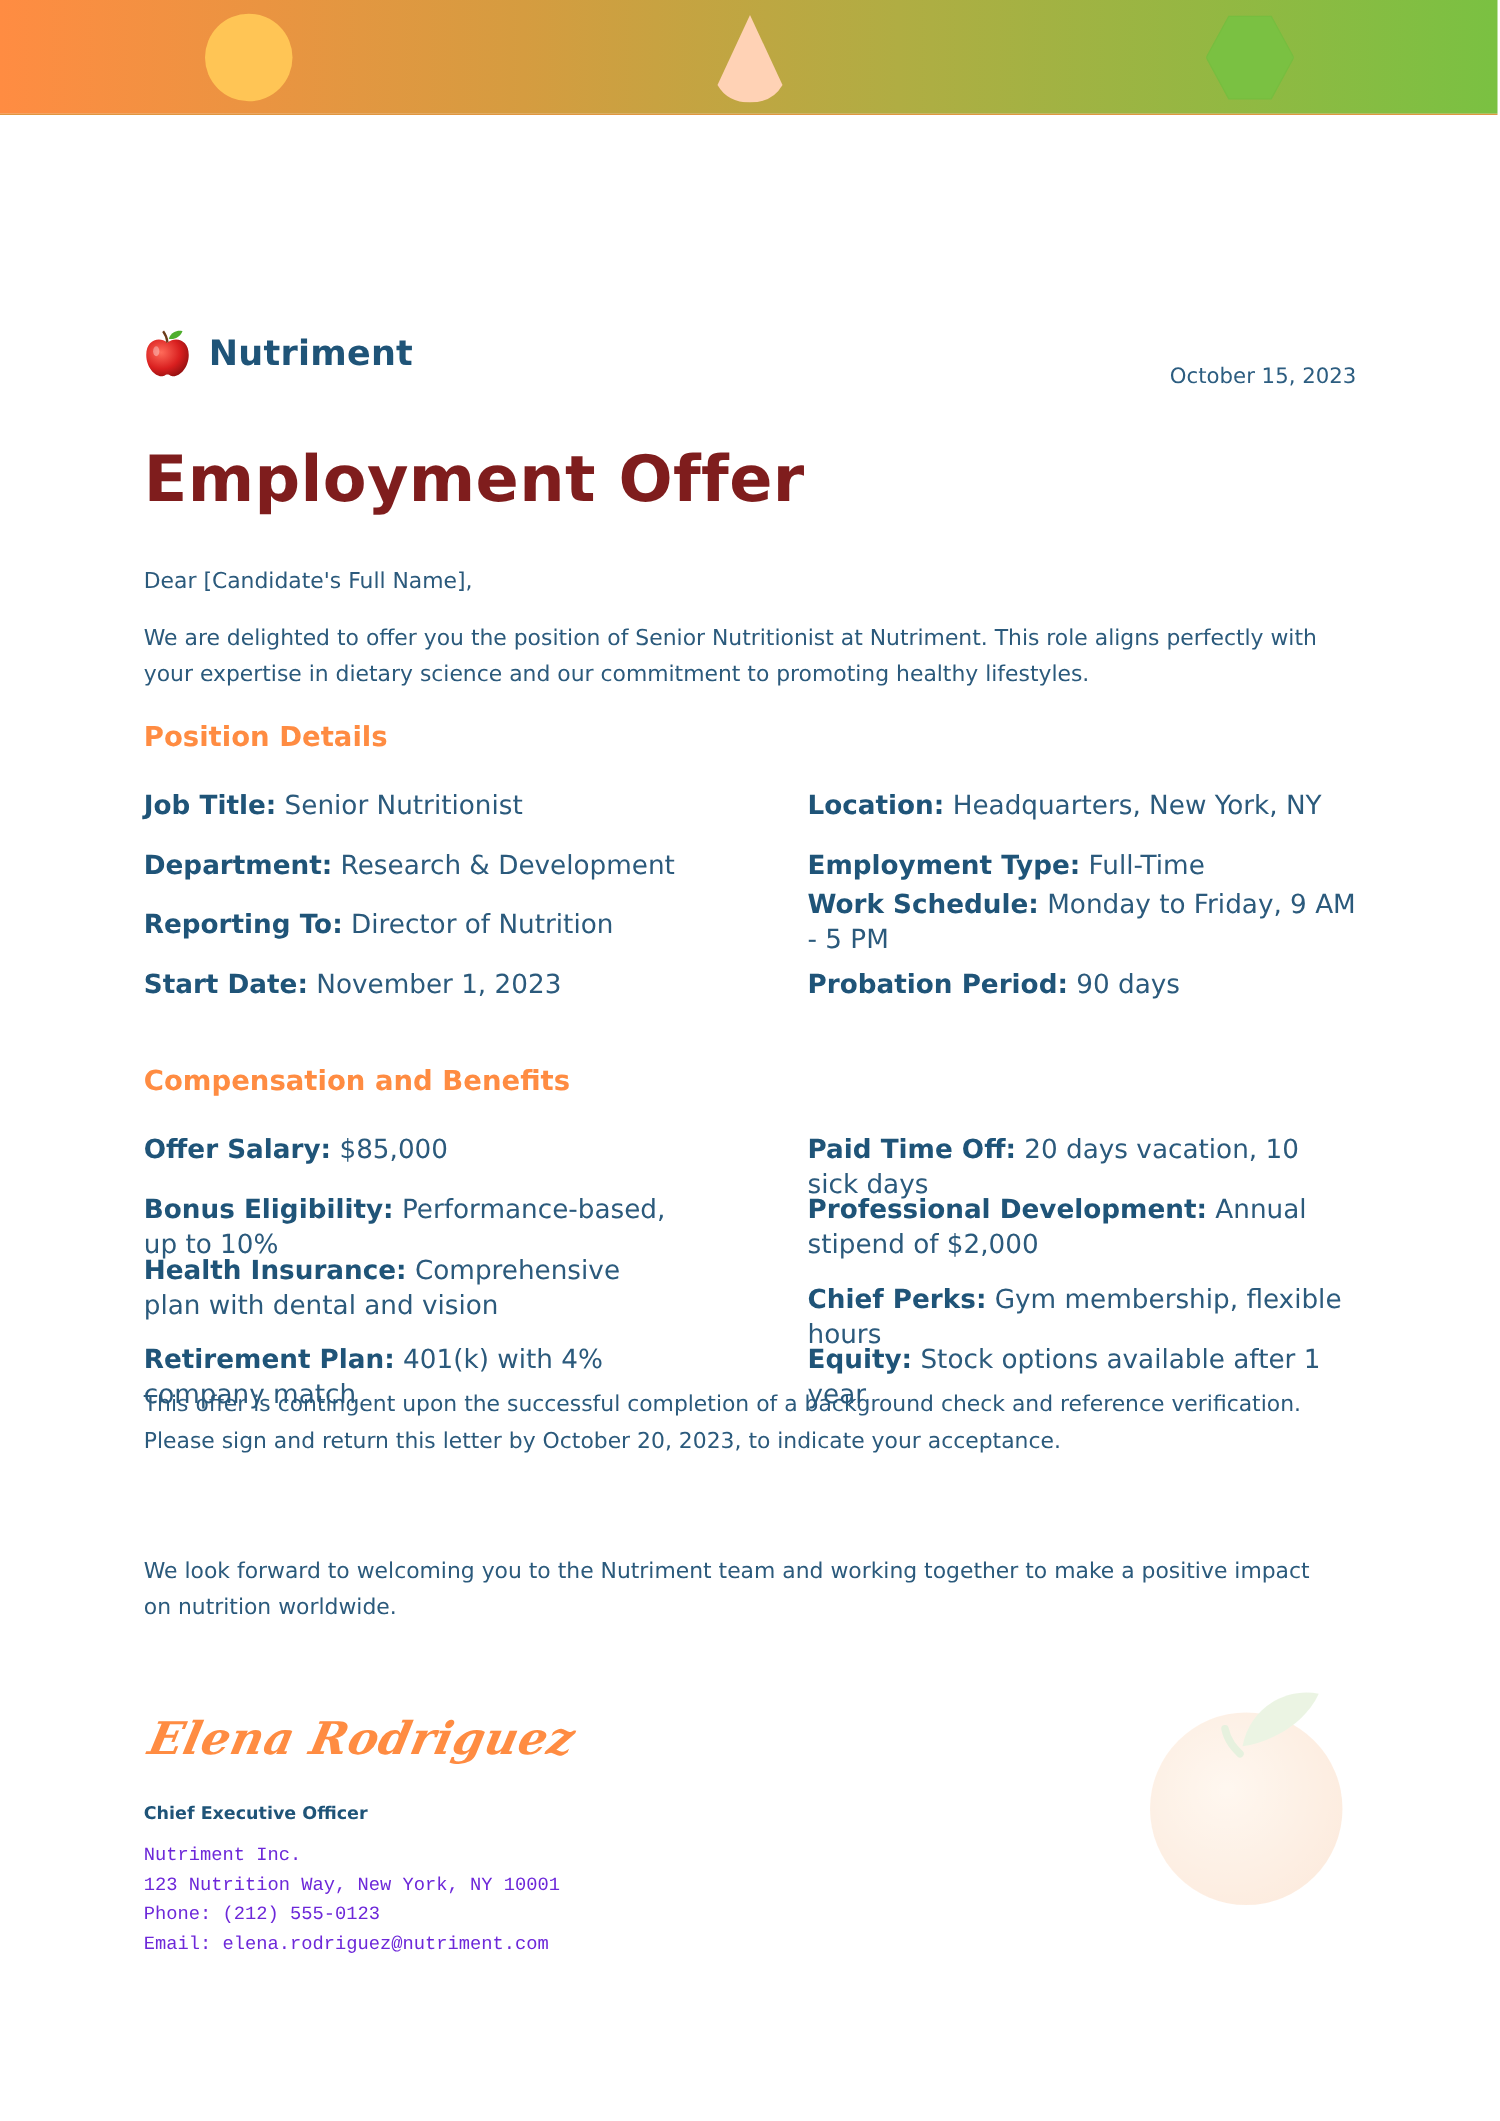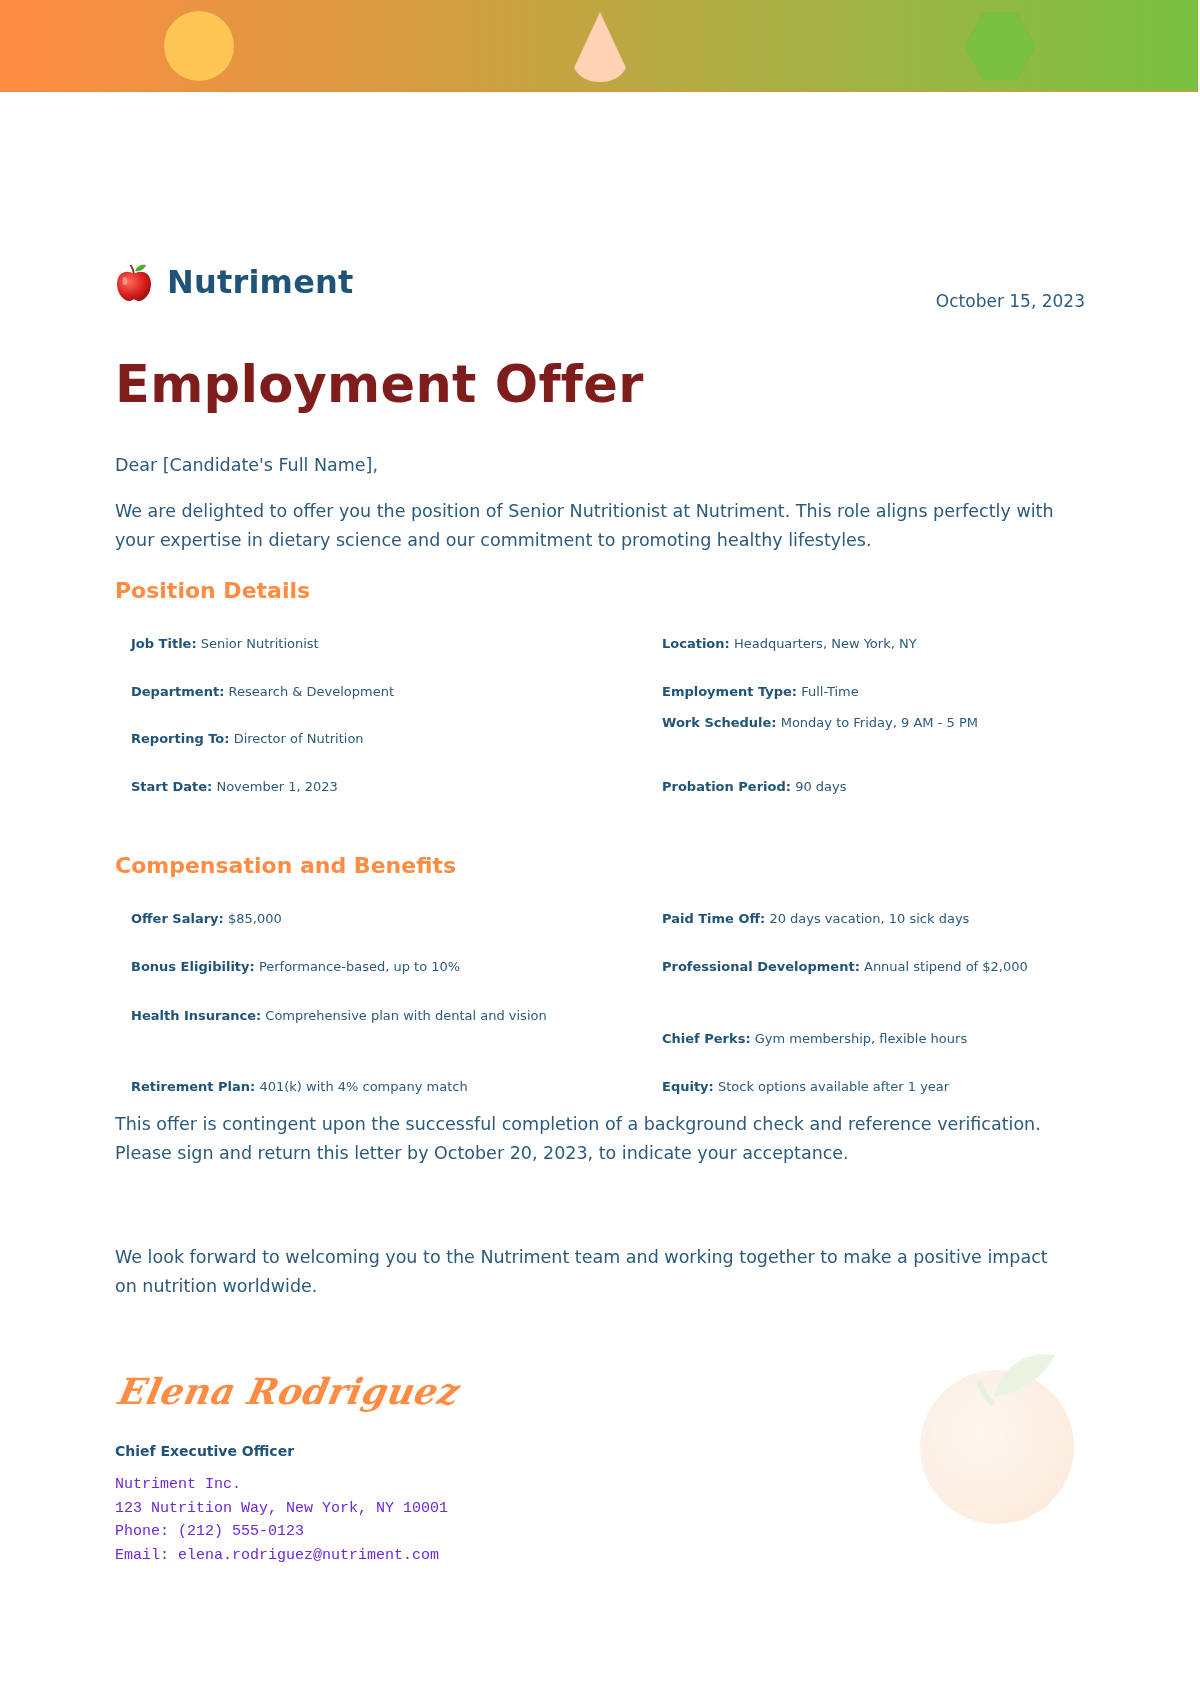--- a/index.html
+++ b/index.html
@@ -21,41 +21,41 @@
     }
     .shape-hex {
       left: 965px; top: 11px; width: 70px; height: 70px;
     }
 
     .page { position: absolute; left: 115px; top: 0; width: 970px; }
 
     .brand-row { position: absolute; top: 262px; left: 0; width: 970px; height: 48px; }
     .brand { position: absolute; left: 0; top: 0; display: flex; align-items: center; }
     .brand-icon { width: 38px; height: 40px; margin-right: 14px; }
-    .brand-name { font-size: 32px; font-weight: bold; color: #1f5478; letter-spacing: 0.2px; }
+    .brand-name { font-size: 28px; font-weight: bold; color: #1f5478; letter-spacing: 0.2px; }
     .date { position: absolute; right: 0; top: 12px; font-size: 17px; color: #2c5d80; margin-top: 17px; }
 
     .title {
       position: absolute; top: 355px; left: 0;
       font-size: 51px; font-weight: bold; color: #7f1d1d; letter-spacing: 0.3px;
     }
 
     .para { position: absolute; left: 0; width: 960px; font-size: 17.5px; line-height: 29px; color: #2b5a7c; }
     .greeting { top: 451px; }
     .intro { top: 497px; }
 
     .section-heading { position: absolute; left: 0; font-size: 22px; font-weight: bold; color: #ff8c42; }
     .sec1 { top: 578px; }
     .sec2 { top: 853px; }
 
     .grid { position: absolute; left: 0; width: 970px; }
     .col { position: absolute; top: 0; width: 430px; }
     .col.left { left: 0; }
     .col.right { left: 531px; width: 439px; }
-    .item { position: absolute; left: 0; width: 100%; font-size: 13px; line-height: 28px; color: #2b5a7c; margin-left: 16px; }
+    .item { position: absolute; left: 0; width: 100%; font-size: 21px; line-height: 28px; color: #2b5a7c; }
     .item b { color: #1f5478; font-weight: bold; }
 
     .grid1 { top: 630px; }
     .grid2 { top: 905px; }
 
     .closing1 { top: 1110px; }
     .closing2 { top: 1243px; }
 
     .signature {
       position: absolute; left: 0; top: 1370px;

